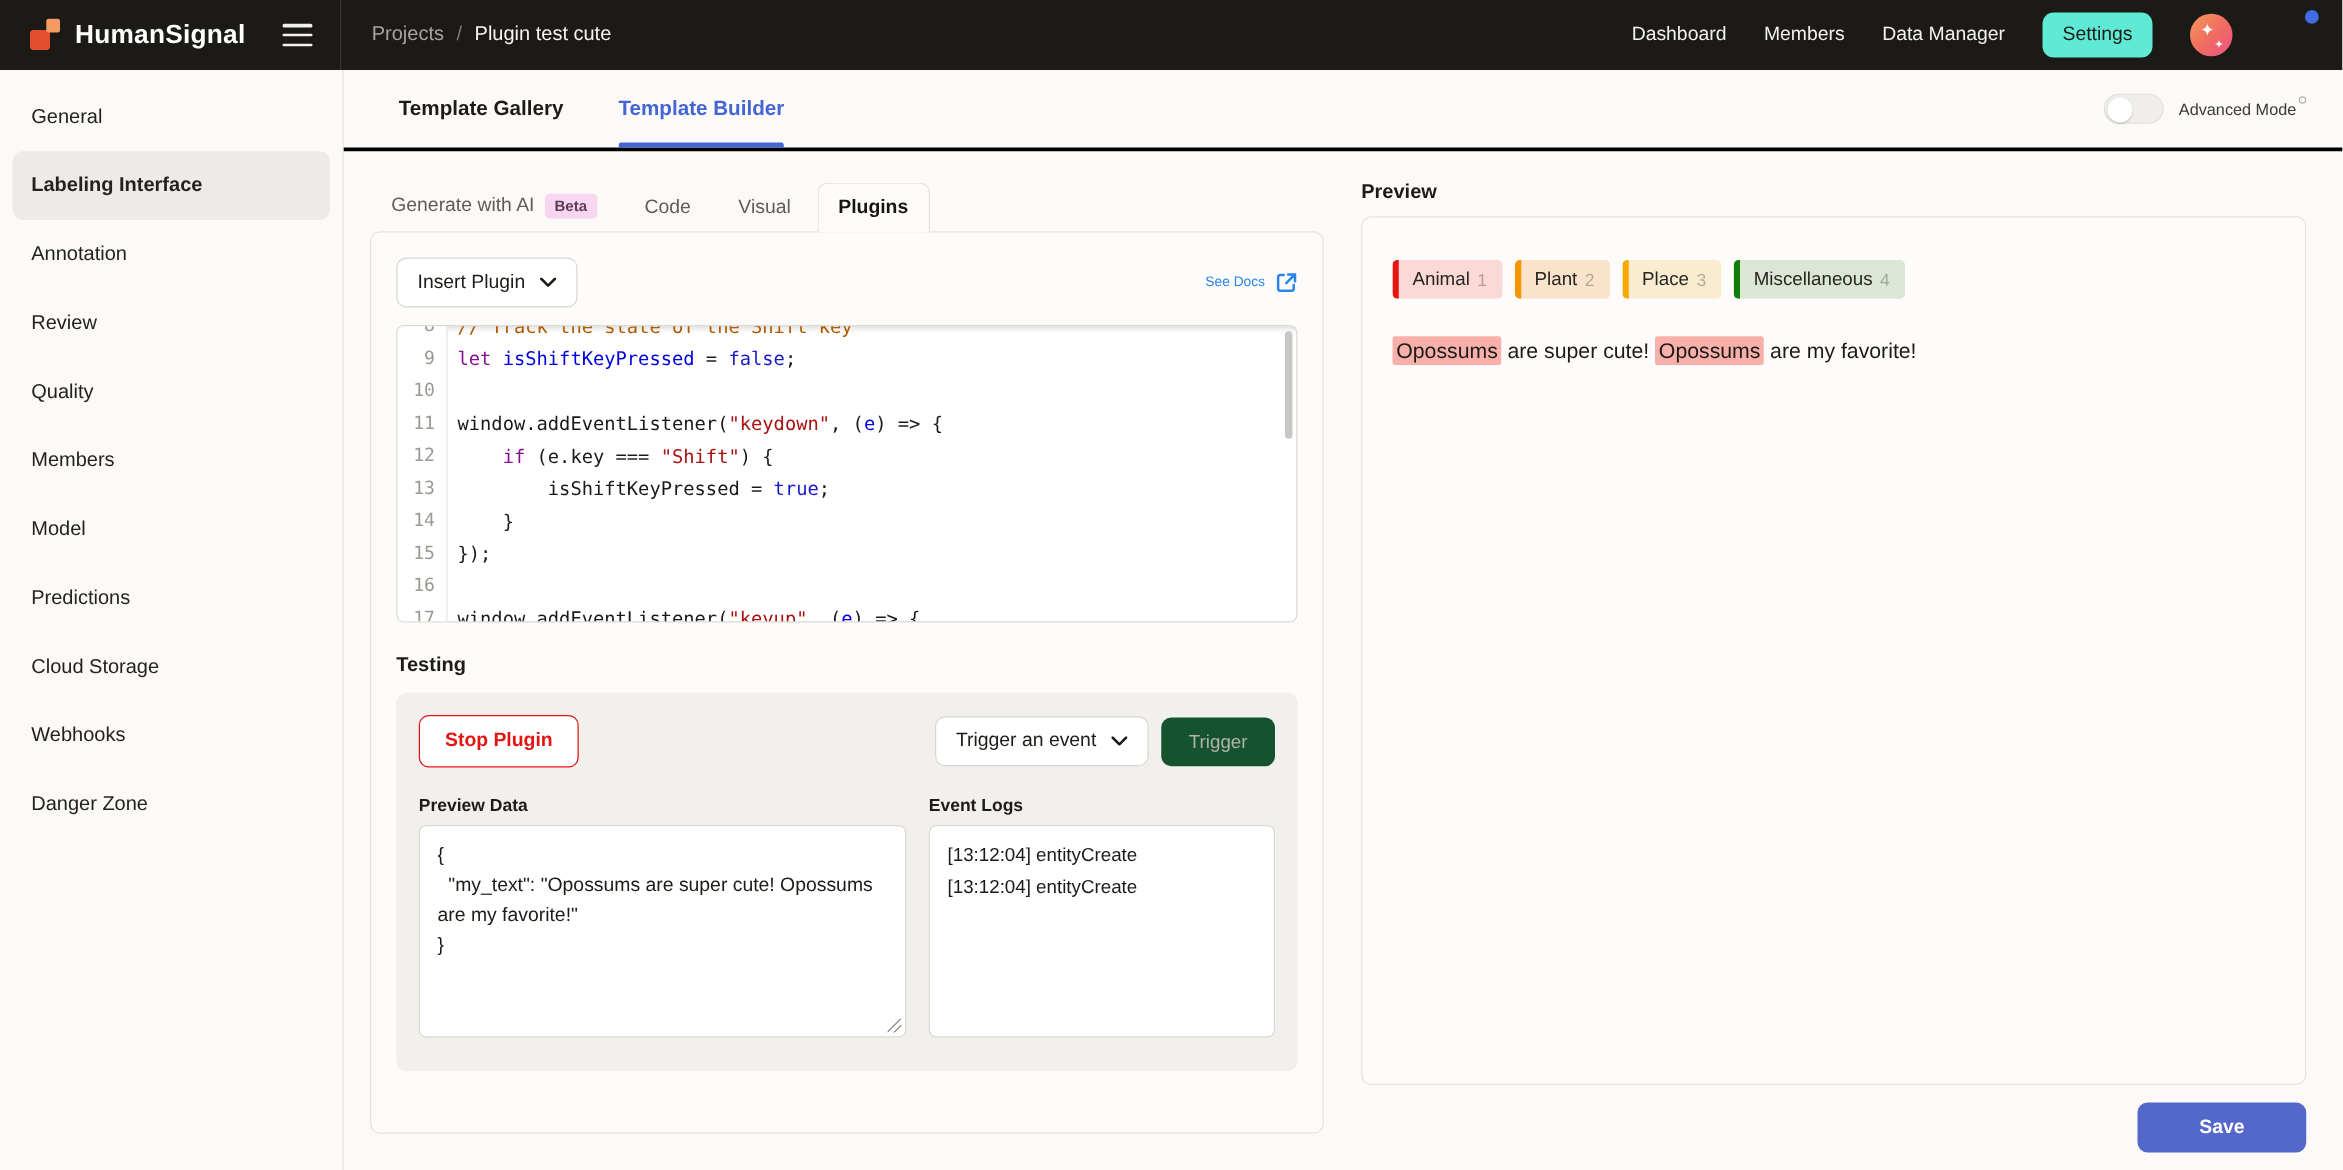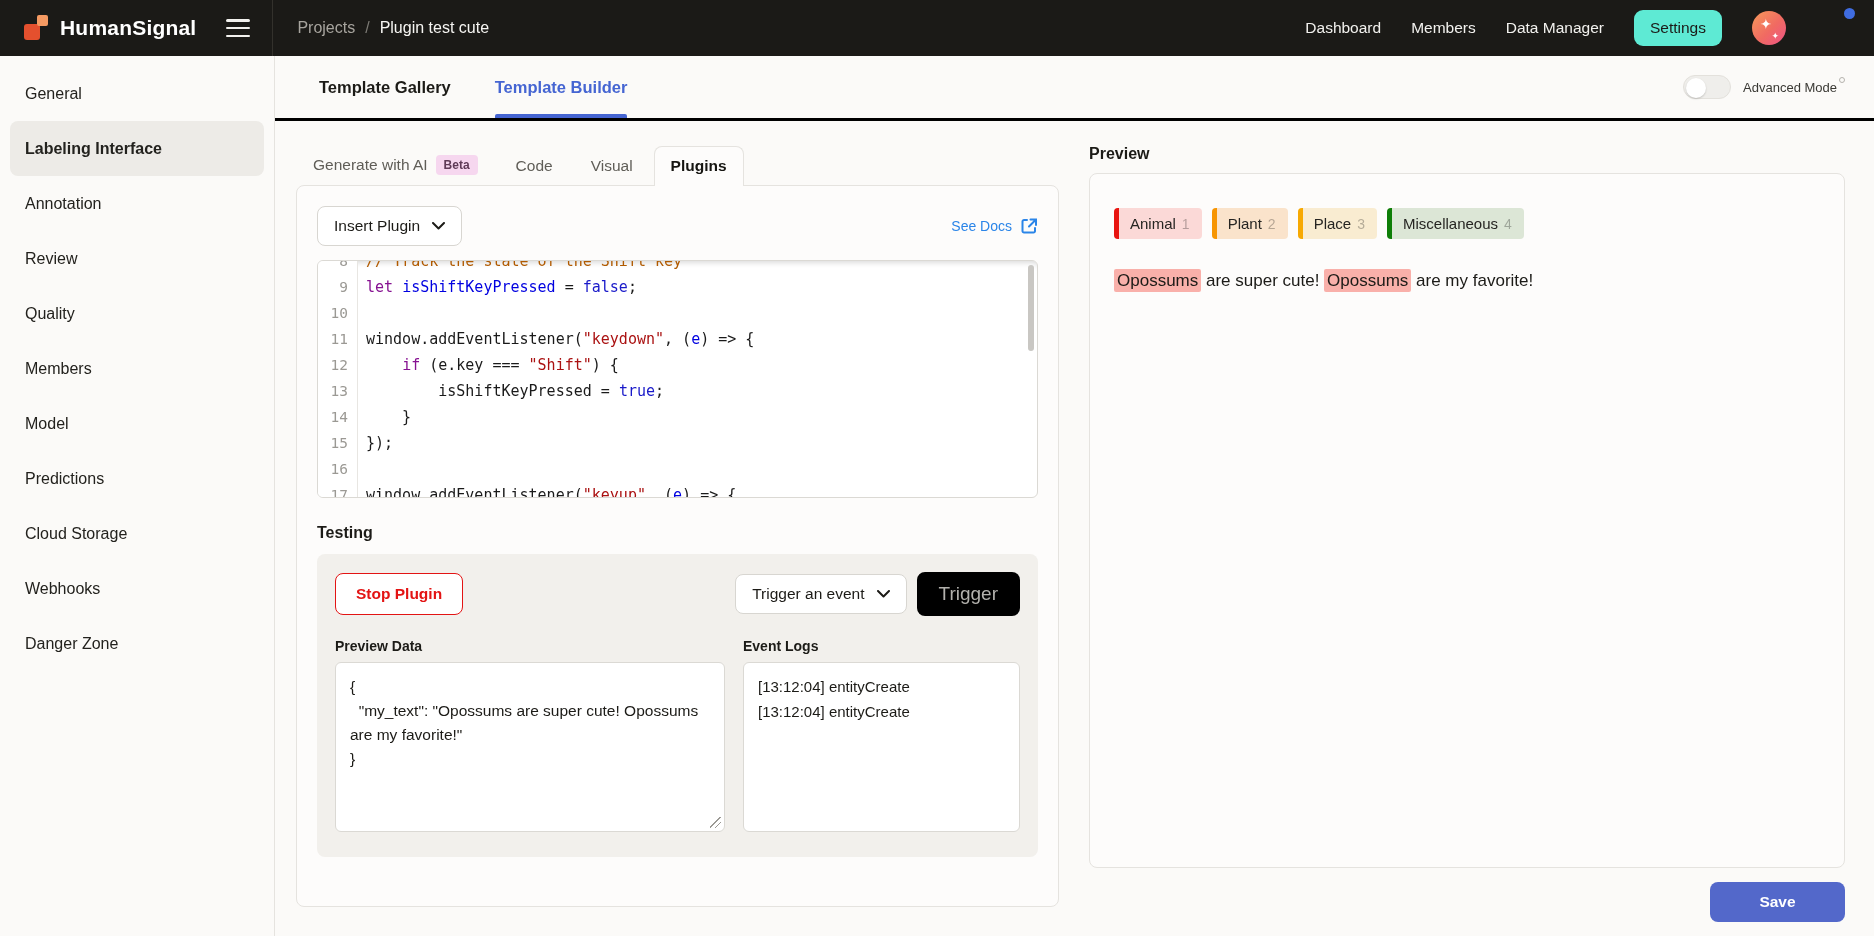--- a/index.html
+++ b/index.html
@@ -50,37 +50,37 @@
   
   .content { flex:1; display:flex; gap:30px; padding:0 29px 0 21px; }
   .builder-col { width:763px; flex:none; display:flex; flex-direction:column; }
   .subtabs { display:flex; align-items:flex-end; gap:4px; padding-left:0; margin-top:20px; height:44px; position:relative; z-index:2; }
   .subtab { display:flex; align-items:center; gap:8px; padding:10px 16px; font-size:15.5px; color:#5f5d57; cursor:pointer; border:1px solid transparent; border-bottom:none; border-radius:8px 8px 0 0; }
   .subtab.active { background:#fdfcfb; border-color:#e5e3df; color:#161511; font-weight:700; margin-bottom:-1px; padding-bottom:11px; }
   .badge-beta { background:#f6d7ef; color:#5f3b57; font-size:12px; font-weight:600; padding:3px 8px; border-radius:4px; }
   .panel-card { border:1px solid #e5e3df; border-radius:8px; background:#fdfcfb; padding:20px; flex:none; height:722px; }
   .plugin-toolbar { display:flex; align-items:center; justify-content:space-between; }
   .btn-dropdown { display:flex; align-items:center; gap:12px; background:#fff; border:1px solid #d8d6d1; border-radius:8px; padding:10px 16px; font-size:15.5px; color:#1c1b17; cursor:pointer; }
-  .see-docs { display:flex; align-items:center; gap:8px; color:#2b85e8; font-size:14px; cursor:pointer; }
+  .see-docs { display:flex; align-items:center; gap:8px; color:#2b85e8; font-size:11px; cursor:pointer; }
   
   .code-editor { margin-top:14px; border:1px solid #dbd9d4; border-radius:6px; background:#fff; height:238px; overflow:hidden; position:relative; box-shadow:inset 0 7px 6px -6px rgba(0,0,0,.18); }
   .code-scroll { margin-top:-13px; }
   .cm-line { display:flex; line-height:26px; font-family:"DejaVu Sans Mono", monospace; font-size:15px; }
   .cm-line .ln { width:40px; flex:none; text-align:right; padding-right:9px; color:#9b9994; border-right:1px solid #e8e6e2; background:#fff; font-size:14.5px; }
   .cm-line .code { white-space:pre; padding-left:8px; color:#1a1a1a; }
   .t-comment { color:#b05a00; } .t-kw { color:#861191; } .t-def { color:#0000e0; }
   .t-atom { color:#1919c9; } .t-string { color:#aa1111; } .t-plain { color:#1a1a1a; }
   .code-scrollbar { position:absolute; right:3px; top:4px; width:6px; height:86px; background:#c9c7c3; border-radius:3px; }
   
   .testing-heading { margin-top:26px; font-size:16px; font-weight:700; color:#1c1b17; }
   .testing-panel { margin-top:12px; background:#f2f0ec; border-radius:8px; padding:18px; height:303px; }
   .testing-actions { display:flex; align-items:center; justify-content:space-between; }
   .btn-stop { background:#fff; border:1px solid #e31414; color:#e31414; font-size:15.5px; font-weight:600; padding:11px 20px; border-radius:8px; cursor:pointer; }
   .actions-right { display:flex; align-items:center; gap:10px; }
-  .btn-trigger-disabled { background:#000000; color:#b3b1ad; font-size:19px; font-weight:500; padding:11px 22px; border-radius:8px; border:none; cursor:default; }
+  .btn-trigger-disabled { background:#14532d; color:#b3b1ad; font-size:15px; font-weight:500; padding:11px 22px; border-radius:8px; border:none; cursor:default; }
   .io-row { display:flex; gap:18px; margin-top:22px; }
   .io-col-a { width:390px; flex:none; } .io-col-b { flex:1; }
   .io-label { font-size:14px; font-weight:700; color:#1c1b17; }
   .io-box { margin-top:8px; background:#fff; border:1px solid #dbd9d4; border-radius:6px; height:170px; padding:12px 14px; font-size:15.5px; line-height:1.55; color:#1c1b17; position:relative; }
   .preview-data-text { white-space:pre-wrap; word-break:break-word; }
   .resize-handle { position:absolute; right:3px; bottom:3px; width:11px; height:11px;
     background:linear-gradient(135deg, transparent 0 45%, #9b9994 45% 52%, transparent 52% 70%, #9b9994 70% 77%, transparent 77%); }
   .log-line { font-size:15px; line-height:1.65; color:#1c1b17; }
   
   .preview-col { flex:1; display:flex; flex-direction:column; min-width:0; }

